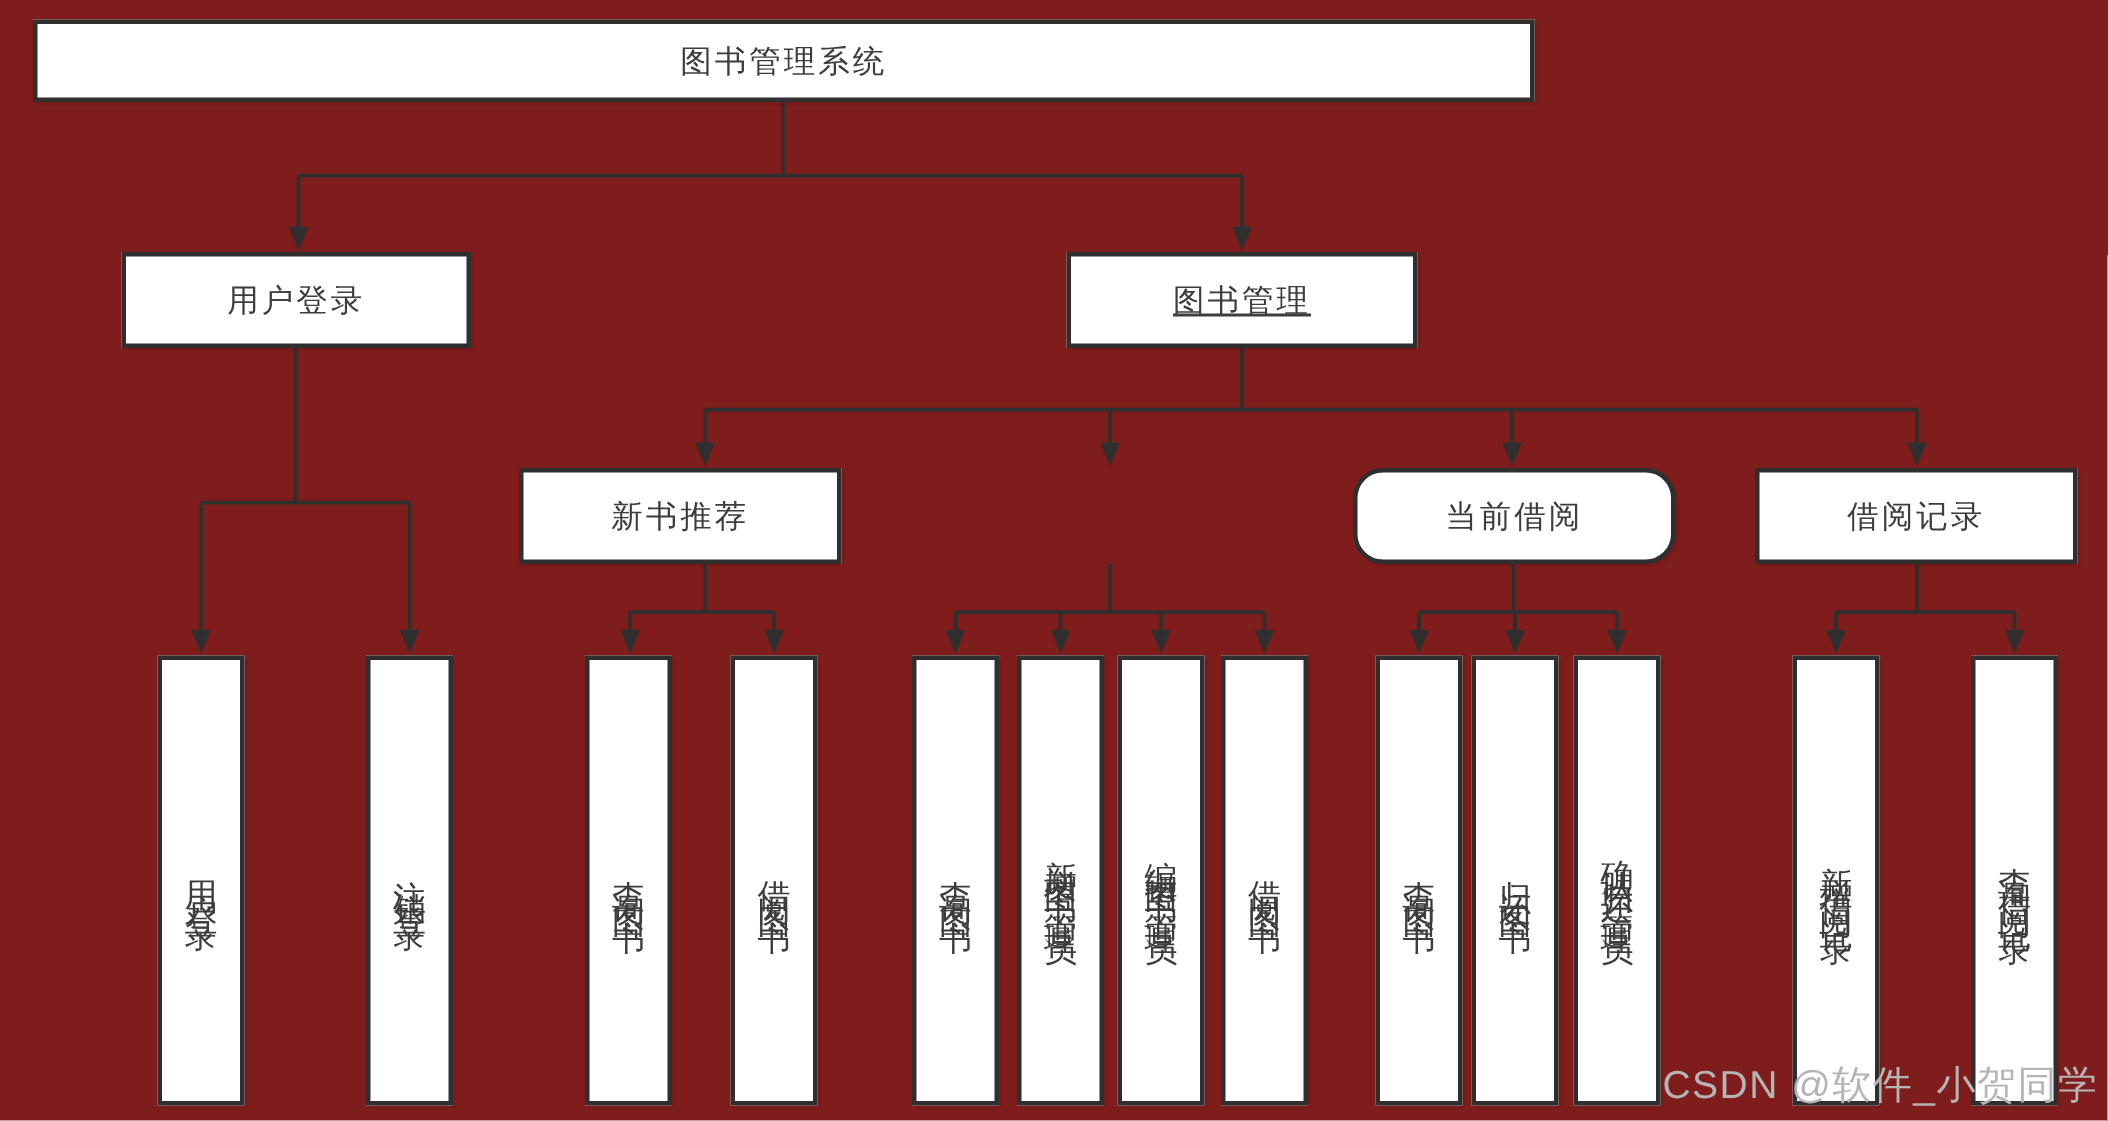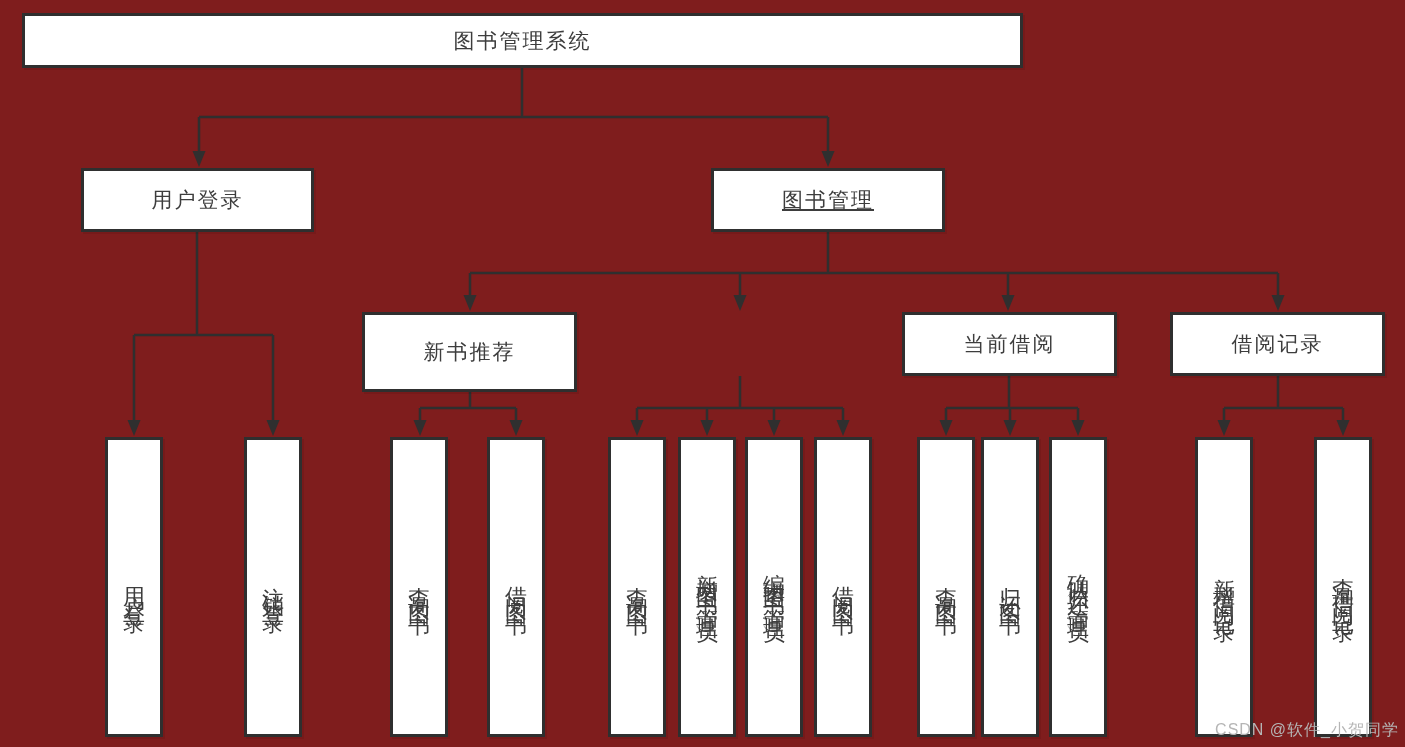--- a/index.html
+++ b/index.html
@@ -63,44 +63,44 @@
   }
   .leaf .vlbl.tight {
     letter-spacing: 7px;
   }
   
   .n-root   { left: 22px;   top: 13px;  width: 1001px; height: 55px; }
   
   .n-login  { left: 81px;   top: 168px; width: 233px;  height: 64px; }
   .n-mgmt   { left: 711px;  top: 168px; width: 234px;  height: 64px; text-decoration: underline; }
   
-  .n-newbook { left: 362px;  top: 312px; width: 215px; height: 80px; }
+  .n-newbook { left: 346px;  top: 312px; width: 215px; height: 64px; }
   .n-borrow  { left: 632px;  top: 312px; width: 215px; height: 64px; }
-  .n-current { left: 902px;  top: 312px; width: 215px; height: 64px; }
+  .n-current { left: 902px;  top: 312px; width: 215px; height: 64px; border-radius: 20px; }
   .n-records { left: 1170px; top: 312px; width: 215px; height: 64px; }
   
   .lf-1  { left: 105px;  }
   .lf-2  { left: 244px;  }
   .lf-3  { left: 390px;  }
   .lf-4  { left: 487px;  }
   .lf-5  { left: 608px;  }
   .lf-6  { left: 678px;  }
   .lf-7  { left: 745px;  }
   .lf-8  { left: 814px;  }
   .lf-9  { left: 917px;  }
   .lf-10 { left: 981px;  }
   .lf-11 { left: 1049px; }
   .lf-12 { left: 1195px; }
   .lf-13 { left: 1314px; }
   .watermark {
     position: absolute;
     right: 6px;
     bottom: 6px;
     z-index: 3;
-    font-size: 16px;
+    font-size: 26px;
     letter-spacing: 1px;
     color: #b5b5b5;
     white-space: nowrap;
   }
 </style>
 </head>
 <body>
 
 <div class="canvas">
 

